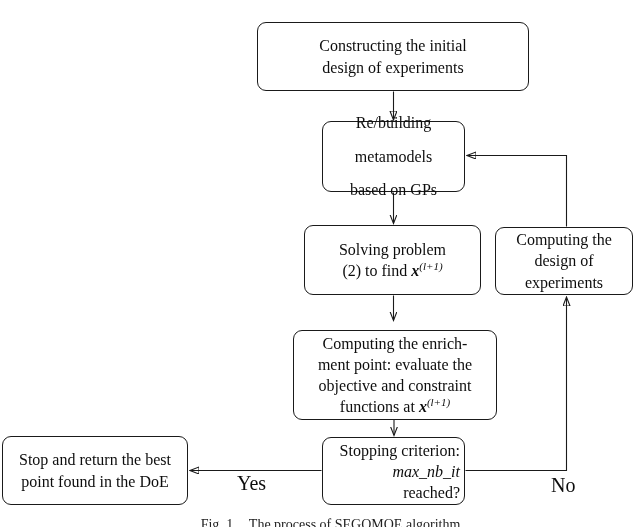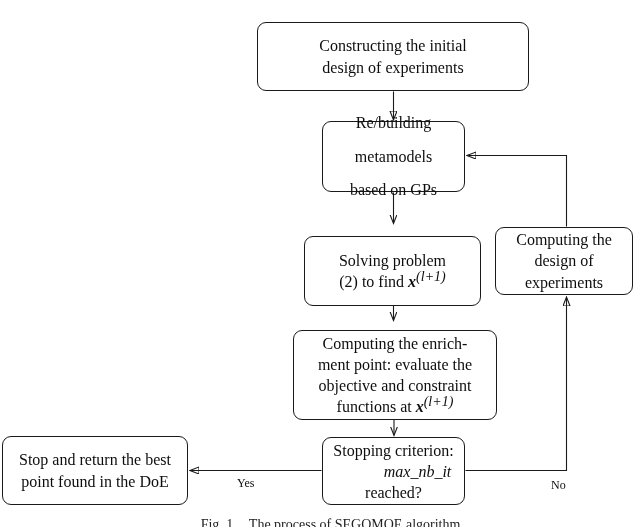--- a/index.html
+++ b/index.html
@@ -39,42 +39,42 @@
     flex-direction: column;
     justify-content: center;
     align-items: center;
     text-align: center;
     font-size: 16px;
     line-height: 21.5px;
     padding: 2px 4px;
   }
   .node-construct  { left: 257px; top: 22px;  width: 272px; height: 69px; }
   .node-rebuild    { left: 322px; top: 121px; width: 143px; height: 71px; gap: 12px; }
-  .node-solve      { left: 304px; top: 236px; width: 177px; height: 70px; font-family: Liberation Serif, serif; }
+  .node-solve      { left: 304px; top: 225px; width: 177px; height: 70px; font-family: Liberation Serif, serif; }
   .node-update     { left: 495px; top: 227px; width: 138px; height: 68px; }
   .node-compute    { left: 293px; top: 330px; width: 204px; height: 90px; line-height: 21px; }
-  .node-stopping   { left: 322px; top: 437px; width: 143px; height: 68px; line-height: 21px; }
+  .node-stopping   { left: 322px; top: 437px; width: 143px; height: 68px; line-height: 21px; align-items: flex-end; }
   .node-stop       { left: 2px;   top: 436px; width: 186px; height: 69px; align-items: center; }
   .var-x {
     font-style: italic;
     font-weight: bold;
   }
   .sup {
     font-style: italic;
-    font-size: 14px;
+    font-size: 11px;
     vertical-align: super;
     line-height: 0;
   }
   .italic {
     font-style: italic;
     margin-left: 48px;
   }
   .edge-label {
     position: absolute;
-    font-size: 12px;
+    font-size: 20px;
     line-height: 16px;
   }
   .edge-label-yes { left: 237px; top: 475px; }
   .edge-label-no  { left: 551px; top: 477px; }
   .caption {
     position: absolute;
     left: 0;
     right: 0;
     top: 516px;
     text-align: center;

